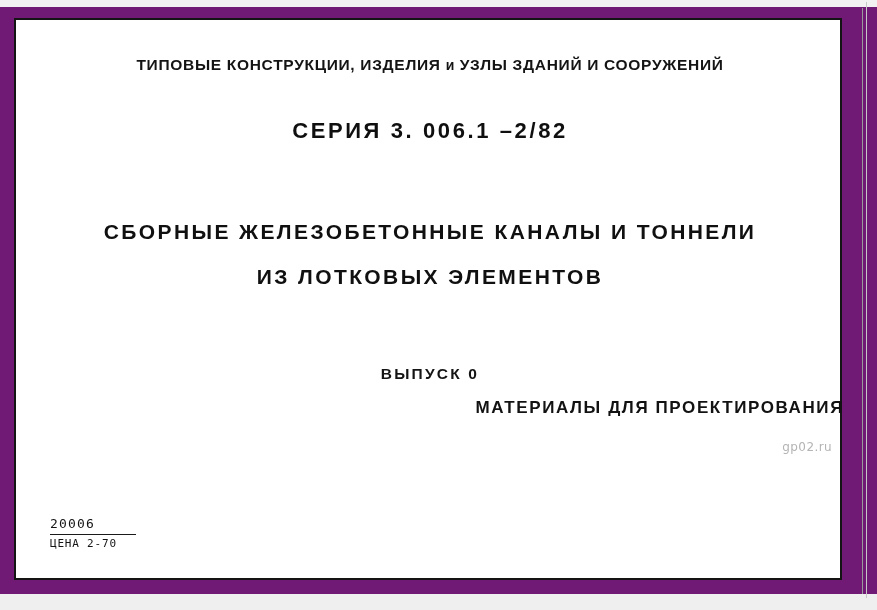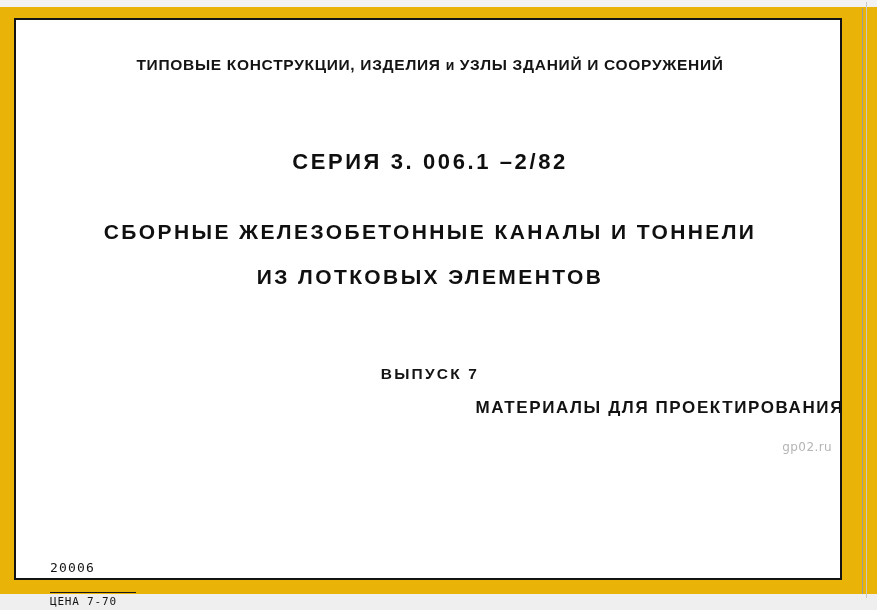--- a/index.html
+++ b/index.html
@@ -12,21 +12,21 @@
     height: 610px;
     overflow: hidden;
     font-family: "Liberation Sans", sans-serif;
     color: #1a1a1a;
   }
 
   .page {
     position: relative;
     width: 877px;
     height: 610px;
-    background: #eab308;
+    background: #701a75;
   }
 
   
   .scan-edge-top {
     position: absolute;
     left: 0; top: 0;
     width: 877px; height: 7px;
     background: #f2f2f2;
   }
   .scan-edge-bottom {
@@ -91,21 +91,20 @@
     font-size: 14px;
     letter-spacing: 0.5px;
   }
 
   .series {
     top: 98px;
     font-size: 22px;
     font-weight: 700;
     letter-spacing: 2.6px;
     color: #0f0f0f;
-    margin-top: 31px;
   }
 
   .title-1 {
     top: 200px;
     font-size: 21px;
     font-weight: 600;
     letter-spacing: 2.4px;
     color: #101010;
   }
   .title-2 {
@@ -148,22 +147,21 @@
     position: absolute;
     left: 34px;
     top: 496px;
     width: 110px;
   }
   .price-code {
     font-family: "DejaVu Sans Mono", monospace;
     font-size: 13px;
     letter-spacing: 1.2px;
     color: #141414;
-    padding-bottom: 16px;
-    margin-top: 44px;
+    padding-bottom: 2px;
   }
   .price-rule {
     width: 86px;
     height: 1px;
     background: #1a1a1a;
     margin: 1px 0 2px 0;
   }
   .price-value {
     font-family: "DejaVu Sans Mono", monospace;
     font-size: 11px;
@@ -189,27 +187,27 @@
         <span>ТИПОВЫЕ КОНСТРУКЦИИ, ИЗДЕЛИЯ</span>
         <span class="lc">и</span>
         <span>УЗЛЫ ЗДАНИЙ И СООРУЖЕНИЙ</span>
       </div>
 
       <div class="line series">СЕРИЯ 3. 006.1 –2/82</div>
 
       <div class="line title-1">СБОРНЫЕ ЖЕЛЕЗОБЕТОННЫЕ КАНАЛЫ И ТОННЕЛИ</div>
       <div class="line title-2">ИЗ ЛОТКОВЫХ ЭЛЕМЕНТОВ</div>
 
-      <div class="line issue">ВЫПУСК  7</div>
+      <div class="line issue">ВЫПУСК  0</div>
       <div class="line subtitle">МАТЕРИАЛЫ ДЛЯ ПРОЕКТИРОВАНИЯ</div>
 
       <div class="watermark">gp02.ru</div>
 
       <div class="price-block">
         <div class="price-code">20006</div>
         <div class="price-rule"></div>
-        <div class="price-value">ЦЕНА 7-70</div>
+        <div class="price-value">ЦЕНА 2-70</div>
       </div>
 
     </div>
   </div>
 
 </div>
 
 </body></html>

